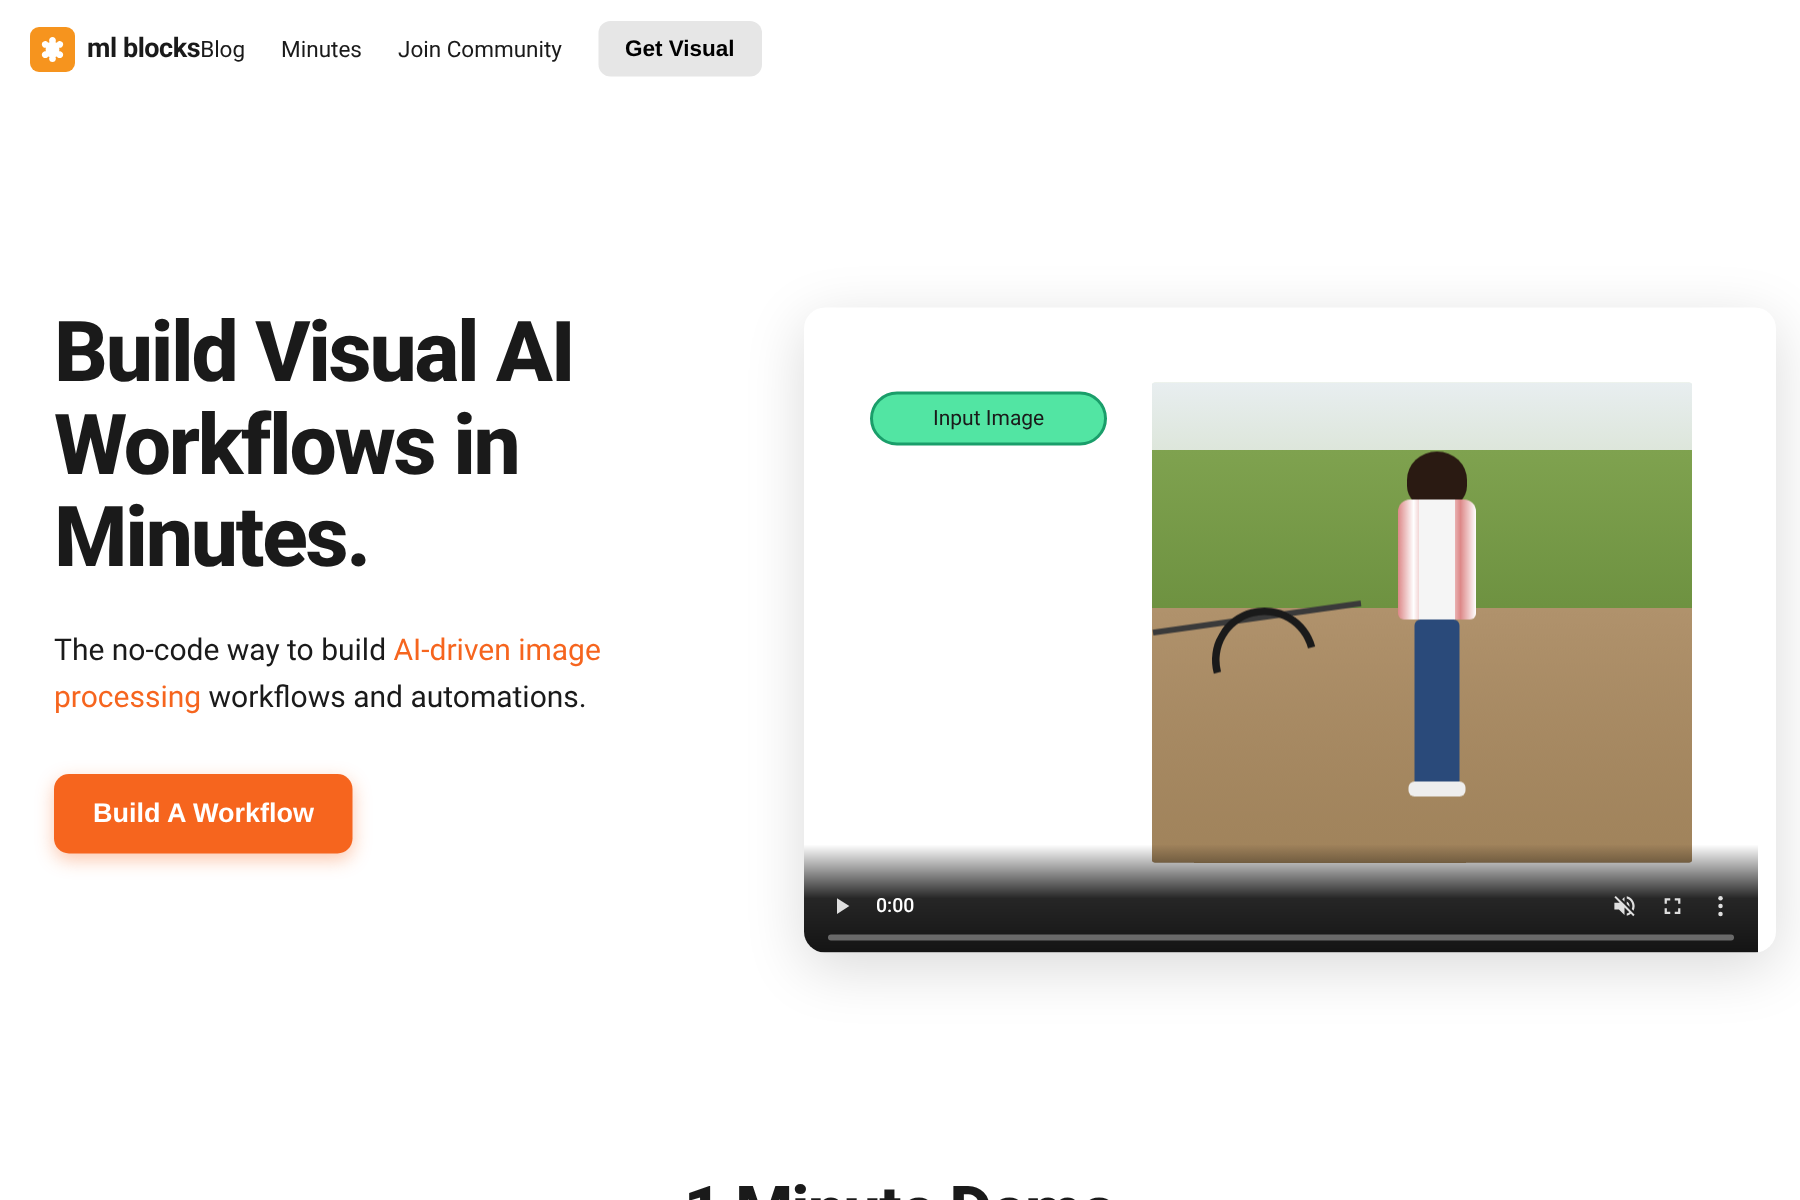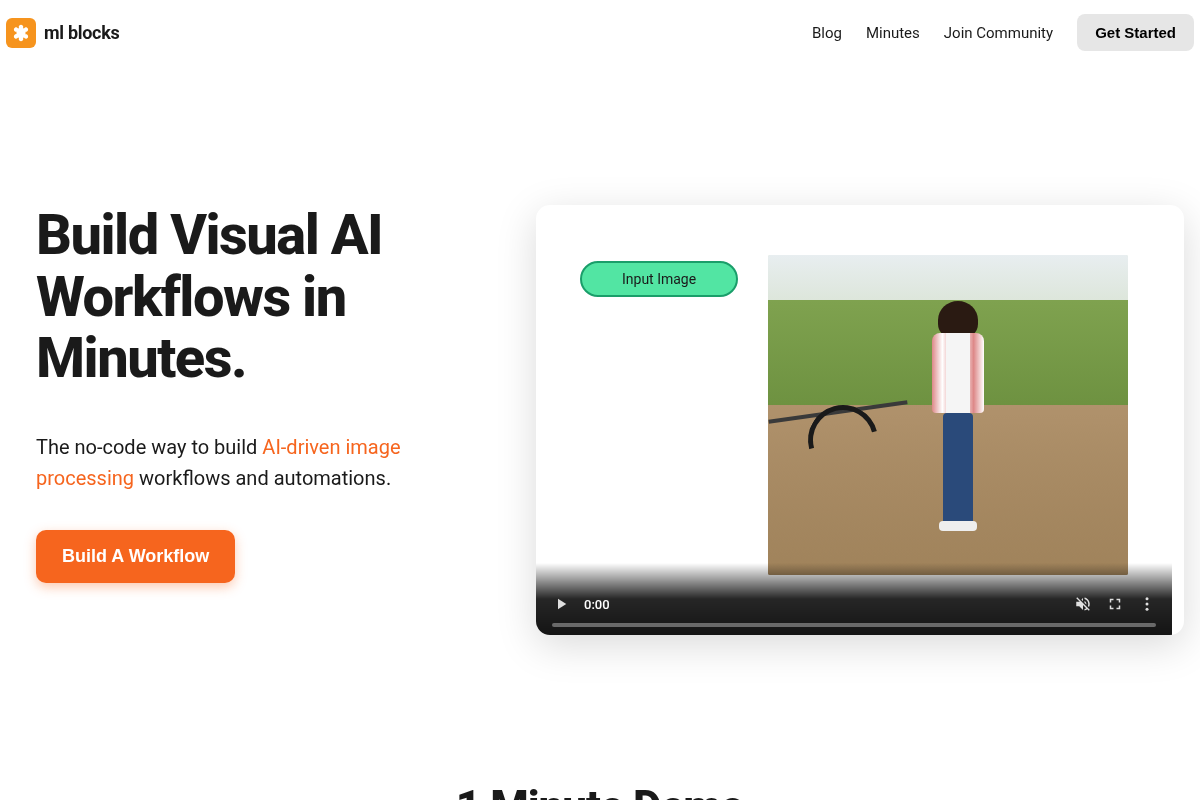--- a/index.html
+++ b/index.html
@@ -1,27 +1,27 @@
 <!DOCTYPE html>
 <html><head>
 <meta charset="utf-8">
 <style>
 *{margin:0;padding:0;box-sizing:border-box}
 body{font-family:-apple-system,BlinkMacSystemFont,'Segoe UI',Roboto,sans-serif;background:#fff;color:#1a1a1a;width:1200px;height:800px;overflow:hidden}
-.header{display:flex;align-items:center;justify-content:space-between;padding:14px 6px}
+.header{display:flex;align-items:center;justify-content:flex-start;padding:14px 20px}
 .logo-wrap{display:flex;align-items:center;gap:8px}
 .logo-icon{width:30px;height:30px;background:#f6941e;border-radius:6px;display:flex;align-items:center;justify-content:center}
 .logo-icon svg{width:20px;height:20px}
 .logo-text{font-weight:700;font-size:18px;letter-spacing:-0.3px}
 .nav{display:flex;align-items:center;gap:24px}
 .nav-link{font-size:15px;font-weight:400;color:#1a1a1a;cursor:pointer;text-decoration:none}
 .nav-cta{background:#e6e6e6;border:none;border-radius:8px;padding:10px 18px;font-size:15px;font-weight:700;cursor:pointer}
 .hero{display:flex;padding:140px 36px 0 36px;gap:60px}
 .hero-left{flex:0 0 440px}
-.hero-title{font-size:56px;font-weight:800;line-height:1.1;letter-spacing:-1.5px;margin-bottom:42px}
+.hero-title{font-size:56px;font-weight:800;line-height:1.1;letter-spacing:-1.5px;margin-bottom:28px}
 .hero-sub{font-size:20px;line-height:1.55;margin-bottom:36px}
 .hero-sub .hl{color:#f6651e}
 .hero-btn{background:#f6651e;color:#fff;border:none;border-radius:10px;padding:16px 26px;font-size:18px;font-weight:700;cursor:pointer;box-shadow:0 4px 12px rgba(246,101,30,0.35)}
 .hero-right{flex:1;display:flex;justify-content:flex-end}
 .video-box{width:648px;height:430px;background:#fff;border-radius:14px;box-shadow:0 10px 40px rgba(0,0,0,0.15);position:relative;overflow:hidden}
 .video-content{position:absolute;inset:0;padding:50px 24px 0 44px;display:flex;gap:30px}
 .pill{background:#52e5a3;border:2px solid #1a9e6a;border-radius:999px;padding:10px 40px;font-size:14px;font-weight:400;color:#1a1a1a;height:36px;display:flex;align-items:center;align-self:flex-start;margin-top:6px}
 .demo-img{width:360px;height:320px;border-radius:2px;background:linear-gradient(180deg,#dfe8d8 0%,#d8e4cf 30%,#a8906e 55%,#9b8060 100%);position:relative;overflow:hidden}
 .sky{position:absolute;top:0;left:0;right:0;height:45px;background:linear-gradient(180deg,#e8eef0,#dde6db)}
 .grass{position:absolute;top:45px;left:0;right:0;height:110px;background:linear-gradient(180deg,#7fa24f,#6d9140)}
@@ -51,21 +51,21 @@
       <svg viewBox="0 0 24 24">
           <path fill="#fff" d="M12 2c1.5 0 2.7 1.2 2.7 2.7 0 .5-.1 1-.4 1.4.4.1.8.2 1.2.4.3-.5.8-1 1.4-1.2 1.4-.5 3 .3 3.5 1.7.5 1.4-.3 3-1.7 3.5-.5.2-1 .2-1.5.1.2.4.3.9.3 1.4 0 .5-.1 1-.3 1.4.5-.1 1 0 1.5.1 1.4.5 2.2 2.1 1.7 3.5-.5 1.4-2.1 2.2-3.5 1.7-.6-.2-1.1-.7-1.4-1.2-.4.2-.8.3-1.2.4.3.4.4.9.4 1.4 0 1.5-1.2 2.7-2.7 2.7S9.3 20.8 9.3 19.3c0-.5.1-1 .4-1.4-.4-.1-.8-.2-1.2-.4-.3.5-.8 1-1.4 1.2-1.4.5-3-.3-3.5-1.7-.5-1.4.3-3 1.7-3.5.5-.2 1-.2 1.5-.1-.2-.4-.3-.9-.3-1.4 0-.5.1-1 .3-1.4-.5.1-1 0-1.5-.1-1.4-.5-2.2-2.1-1.7-3.5.5-1.4 2.1-2.2 3.5-1.7.6.2 1.1.7 1.4 1.2.4-.2.8-.3 1.2-.4-.3-.4-.4-.9-.4-1.4C9.3 3.2 10.5 2 12 2z"></path>
         </svg>
     </div>
     <span class="logo-text">ml blocks</span>
   </div>
   <nav class="nav">
     <a class="nav-link">Blog</a>
     <a class="nav-link">Minutes</a>
     <a class="nav-link">Join Community</a>
-    <button class="nav-cta">Get Started</button>
+    <button class="nav-cta">Get Visual</button>
   </nav>
 </header>
 
 <section class="hero">
   <div class="hero-left">
     <h1 class="hero-title">Build Visual AI Workflows in Minutes.</h1>
     <p class="hero-sub">
       <span>The no-code way to build </span><span class="hl">AI-driven image processing</span><span> workflows and automations.</span>
     </p>
     <button class="hero-btn">Build A Workflow</button>

